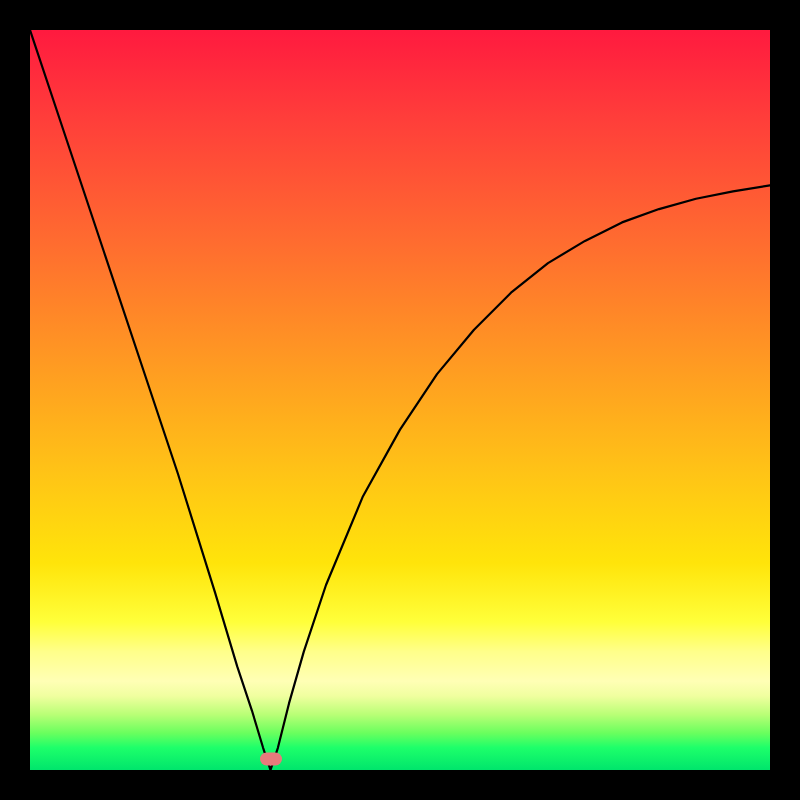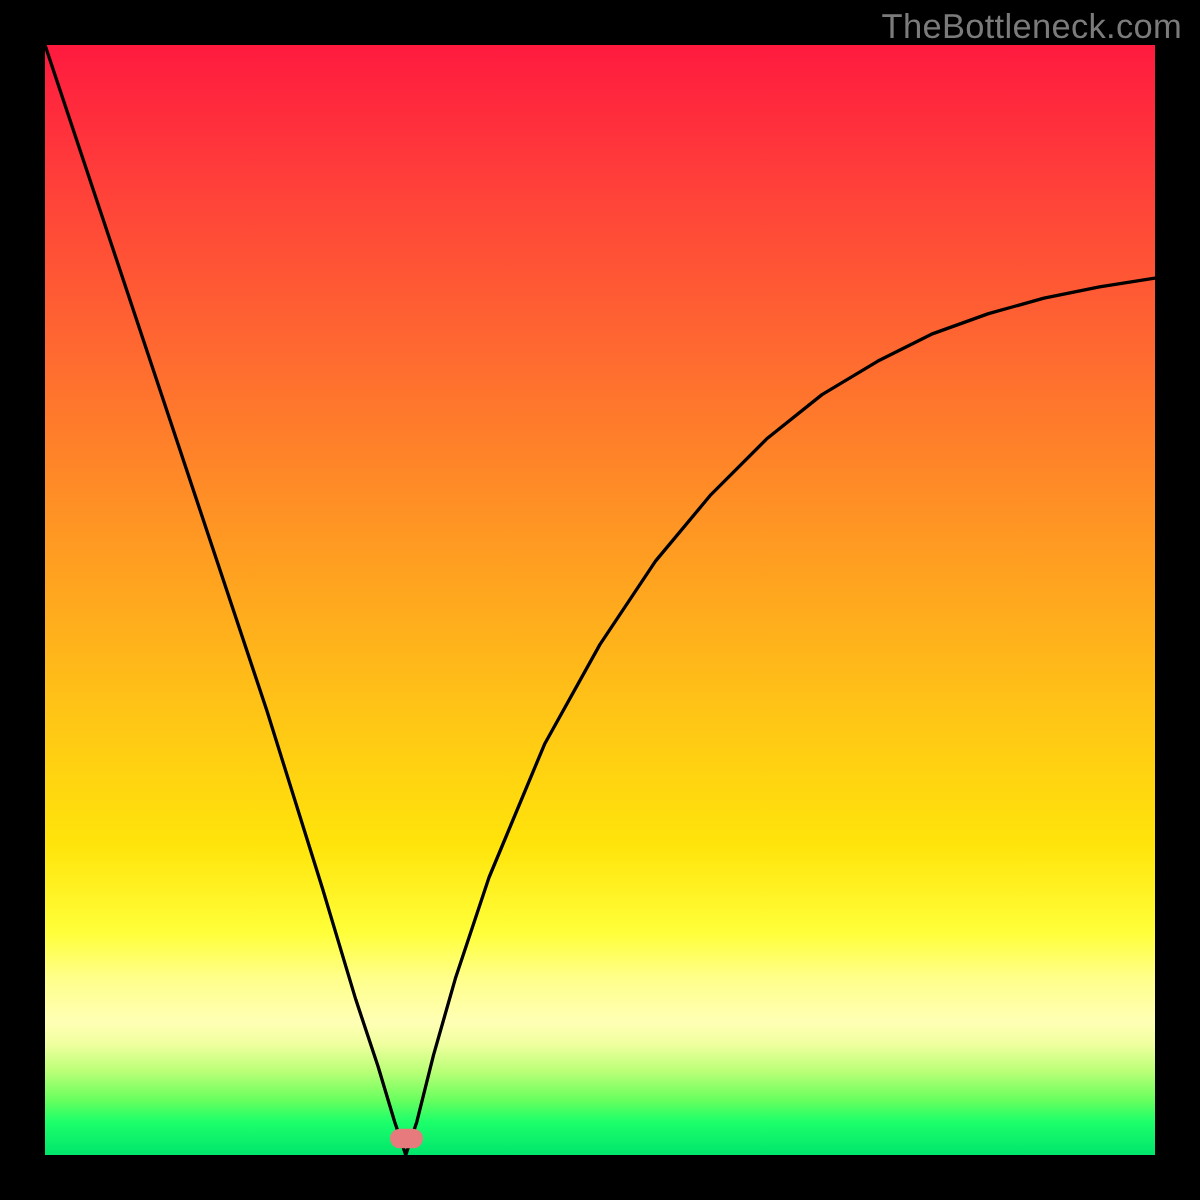--- a/index.html
+++ b/index.html
@@ -64,20 +64,19 @@
     color: #7b7b7b;
     font-size: 23px;
     letter-spacing: 0.2px;
     font-weight: 500;
   }
 </style>
 </head>
 <body>
 
 <div class="frame">
-  <div class="watermark">TheBottleneck.com</div>
   <div class="plot">
     <svg class="curve-svg" viewBox="0 0 740 740" preserveAspectRatio="none">
       <path id="curvePath" d="M 0.00 0.00 L 37.00 111.00 L 74.00 222.00 L 111.00 333.00 L 148.00 444.00 L 185.00 562.40 L 207.20 636.40 L 222.00 680.80 L 233.10 717.80 L 240.50 740.00 L 247.90 717.80 L 259.00 673.40 L 273.80 621.60 L 296.00 555.00 L 333.00 466.20 L 370.00 399.60 L 407.00 344.10 L 444.00 299.70 L 481.00 262.70 L 518.00 233.10 L 555.00 210.90 L 592.00 192.40 L 629.00 179.08 L 666.00 168.72 L 703.00 161.32 L 740.00 155.40" fill="none" stroke="#000" stroke-width="2.2" stroke-linejoin="round" stroke-linecap="round"></path>
     </svg>
     <div id="minMarker" class="marker" style="left: 240.5px; top: 728.9px;"></div>
   </div>
 </div>
 
 </body></html>

